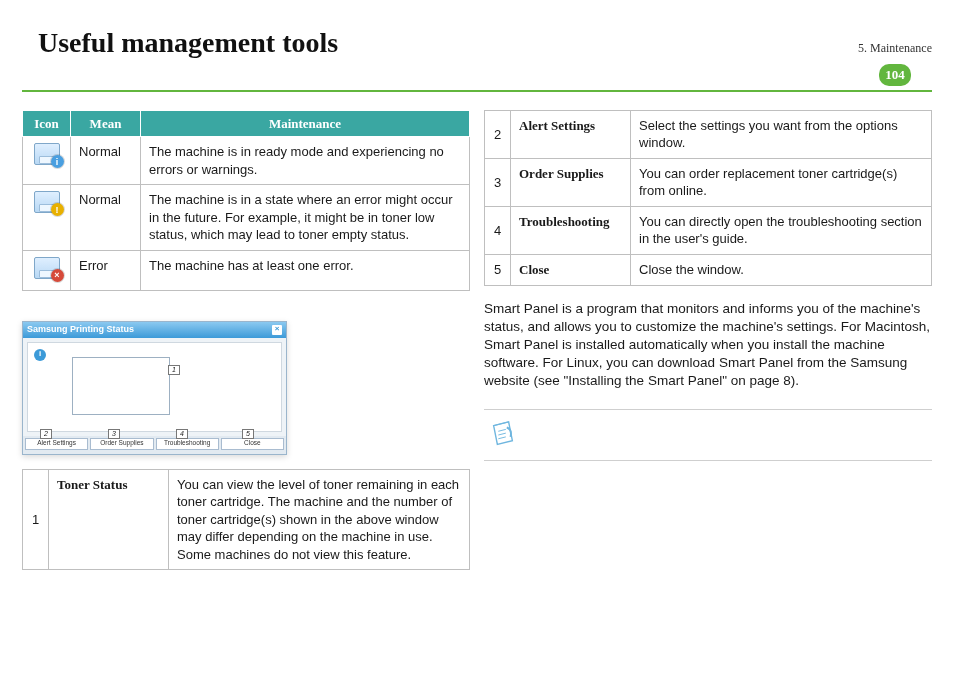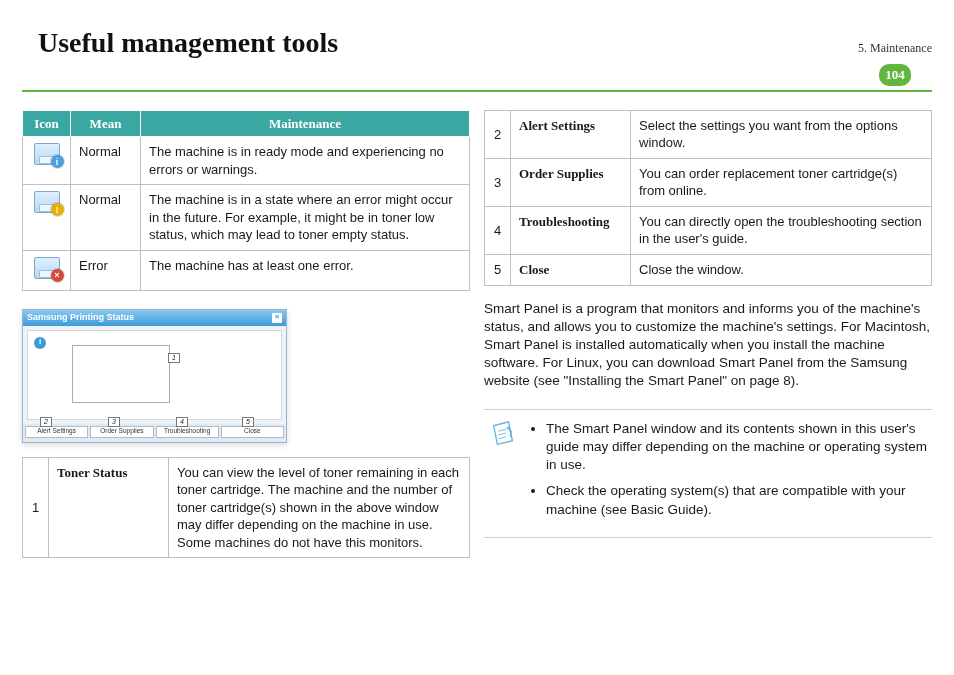--- a/index.html
+++ b/index.html
@@ -109,21 +109,21 @@
     font-size:9px; color:#fff; font-weight:700;
     box-shadow: 0 0 0 1px rgba(0,0,0,.15);
   }
   .pin-normal { background:#4a9fe0; }
   .pin-warning { background:#e8b000; }
   .pin-error { background:#d64a3a; }
   .mean-cell { width: 70px; }
 
   
   .shot {
-    margin-top: 18px;
+    margin-top: 30px;
     width: 265px;
     border: 1px solid #9ab5cc;
     box-shadow: 0 2px 6px rgba(0,0,0,.15);
     background: #eef3f7;
     font-size: 9px;
     color: #2d4b66;
   }
   .shot-title {
     height: 16px;
     background: linear-gradient(#8bc9f0,#3c9ad8);
@@ -293,21 +293,21 @@
           <span class="shot-btn">Troubleshooting</span>
           <span class="shot-btn">Close</span>
         </div>
       </div>
 
       <table class="feat-table left-feat">
         <tbody>
             <tr>
           <td class="feat-num">1</td>
           <td class="feat-name">Toner Status</td>
-          <td>You can view the level of toner remaining in each toner cartridge. The machine and the number of toner cartridge(s) shown in the above window may differ depending on the machine in use. Some machines do not have this monitors.</td>
+          <td>You can view the level of toner remaining in each toner cartridge. The machine and the number of toner cartridge(s) shown in the above window may differ depending on the machine in use. Some machines do not view this feature.</td>
         </tr>
       </tbody>
         </table>
     </div>
 
     <div>
 
       <table class="feat-table">
         <tbody>
             <tr>
@@ -338,21 +338,17 @@
 
       <div class="note">
         <span class="note-icon">
           <svg viewBox="0 0 32 32">
             <path d="M6 6 L22 2 L26 22 L10 26 Z" fill="#fff" stroke="#6fb6df" stroke-width="1.5"></path>
             <path d="M6 6 L22 2" stroke="#6fb6df" stroke-width="1"></path>
             <path d="M20 8 q6 2 4 10" fill="none" stroke="#6fb6df" stroke-width="2"></path>
             <path d="M11 12 L19 10 M11 16 L19 14 M11 20 L19 18" stroke="#6fb6df" stroke-width="1"></path>
           </svg>
         </span>
-        <ul>
-          <li>The Smart Panel window and its contents shown in this user's guide may differ depending on the machine or operating system in use.</li>
-          <li>Check the operating system(s) that are compatible with your machine (see Basic Guide).</li>
-        </ul>
       </div>
 
     </div>
   </div>
 </div>
 
 </body></html>

